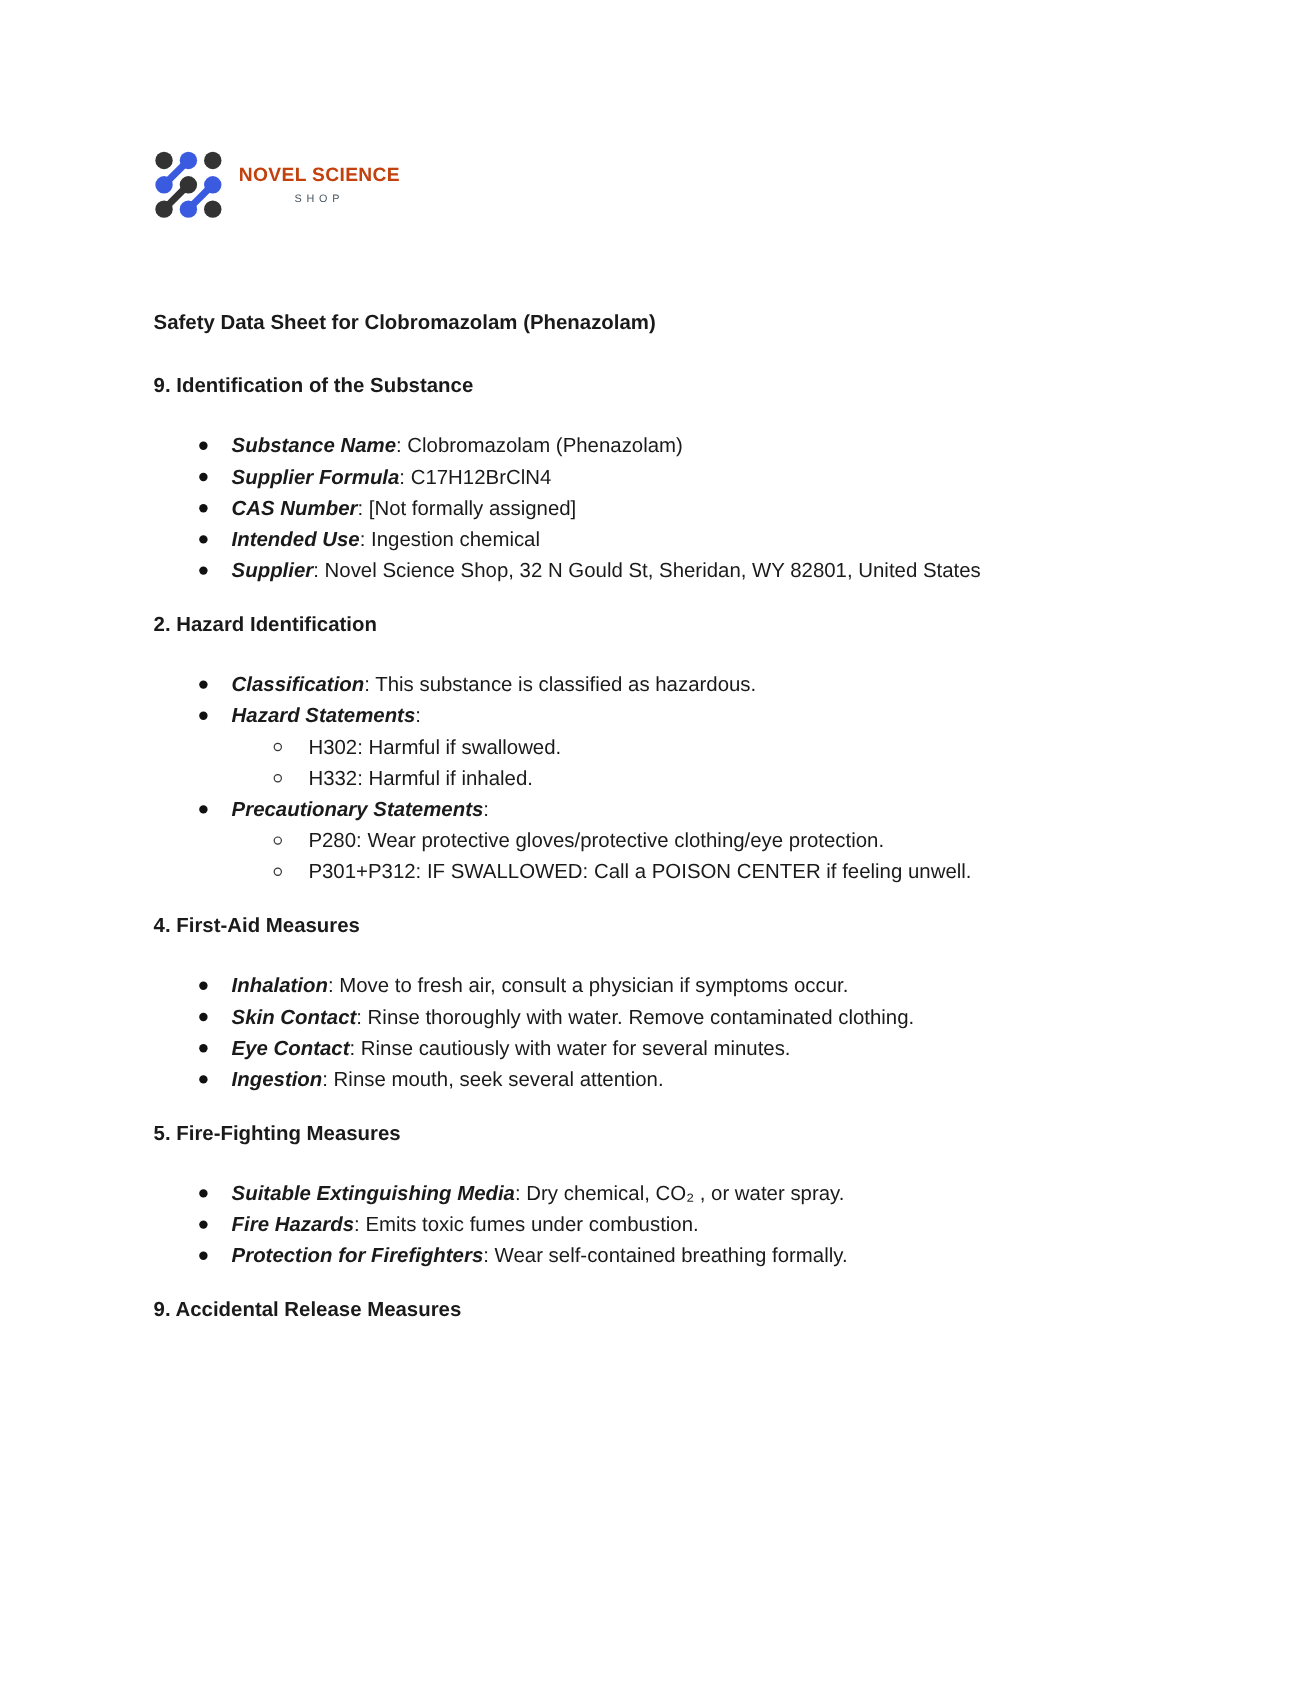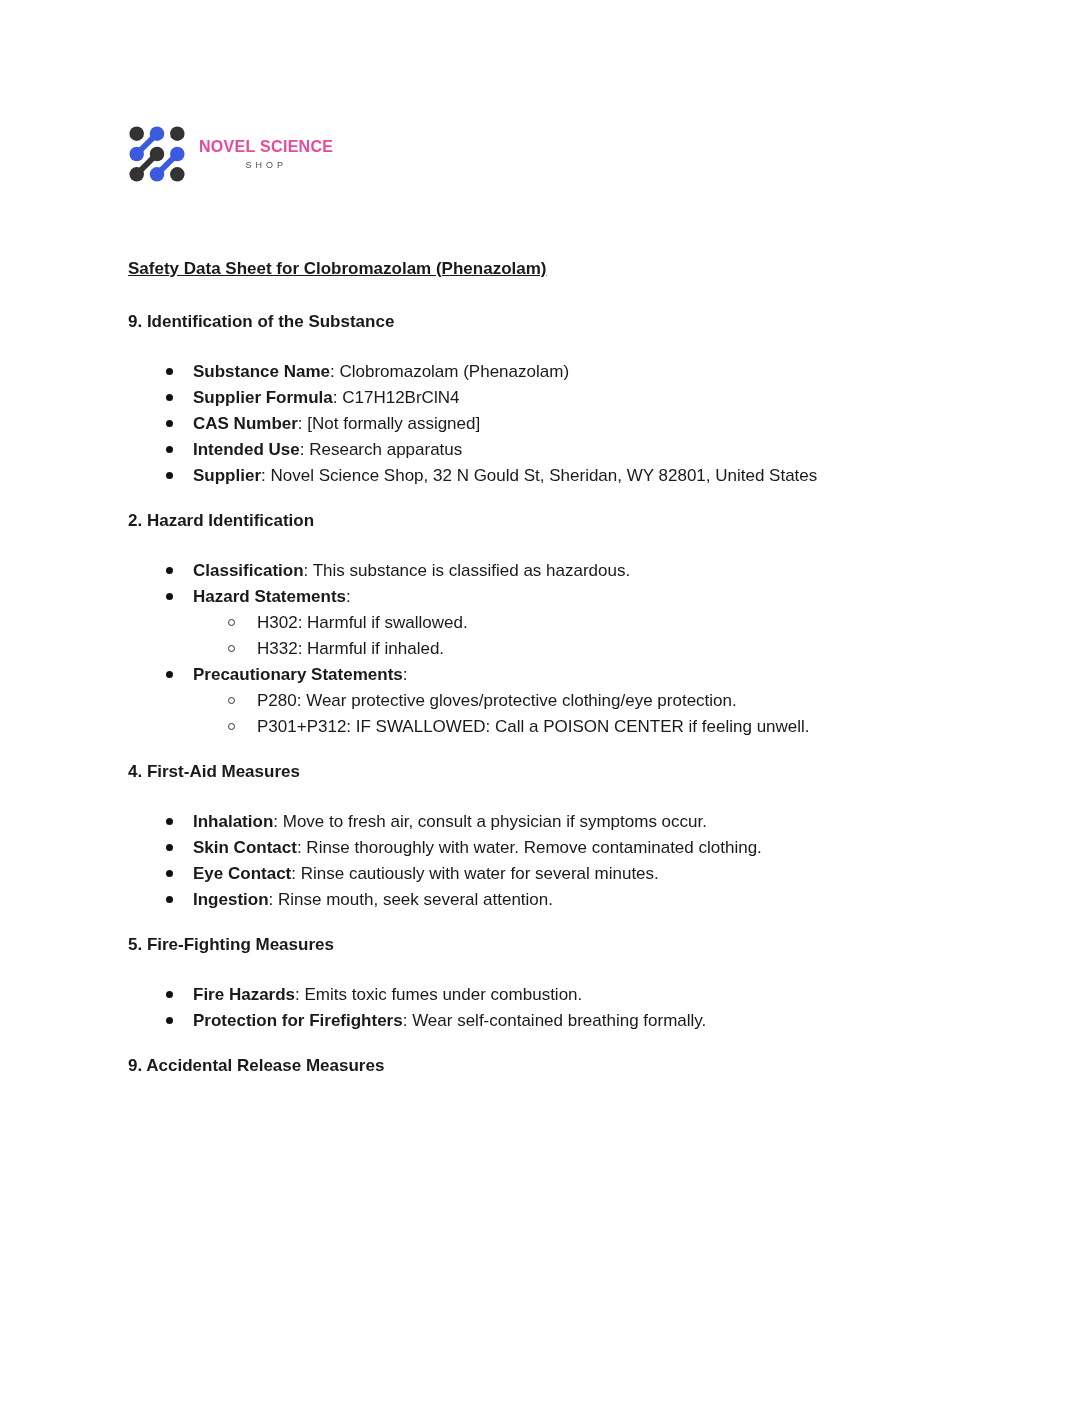--- a/index.html
+++ b/index.html
@@ -20,38 +20,37 @@
     gap: 13px;
     margin: 0 0 74px 0;
     height: 60px;
   }
   .logo-icon { width: 58px; height: 58px; flex: 0 0 auto; }
   .logo-text { text-align: center; }
   .logo-brand {
     font-size: 16px;
     font-weight: 700;
     letter-spacing: 0.3px;
-    color: #ec4899;
+    color: #c2410c;
     line-height: 18px;
     white-space: nowrap;
   }
   .logo-tagline {
     font-size: 9px;
     font-weight: 400;
     letter-spacing: 4px;
     color: #47545f;
     line-height: 12px;
     margin-top: 3px;
   }
   .doc-title {
     font-size: 17px;
     font-weight: 700;
     line-height: 22px;
     margin: 0 0 31px 0;
-    text-decoration: underline;
   }
   .section h2 {
     font-size: 17px;
     font-weight: 700;
     line-height: 22px;
     margin: 21px 0 26px 0;
   }
   ul { margin: 0; padding: 0; list-style: none; }
   ul.l1 { padding-left: 65px; }
   ul.l2 { padding-left: 64px; }
@@ -71,21 +70,21 @@
     position: absolute;
     left: -29px;
     top: 9px;
     width: 7px;
     height: 7px;
     border-radius: 50%;
     background: transparent;
     border: 1.5px solid #333333;
     box-sizing: border-box;
   }
-  .item-label { font-weight: 700; }
+  .item-label { font-weight: 700; font-style: italic; }
 </style>
 </head>
 <body>
 
 <div class="logo">
   <svg class="logo-icon" viewBox="0 0 60 60" aria-hidden="true">
 
     <line x1="30" y1="9" x2="9" y2="30" stroke="#3a5be0" stroke-width="6" stroke-linecap="round"></line>
     <line x1="30" y1="30" x2="9" y2="51" stroke="#333333" stroke-width="6" stroke-linecap="round"></line>
     <line x1="51" y1="30" x2="30" y2="51" stroke="#3a5be0" stroke-width="6" stroke-linecap="round"></line>
@@ -108,21 +107,21 @@
 
 <h1 class="doc-title">Safety Data Sheet for Clobromazolam (Phenazolam)</h1>
 
 <div id="sections">
     <div class="section">
       <h2>9. Identification of the Substance</h2>
       <ul class="l1">
         <li><span class="item-label">Substance Name</span><span>: Clobromazolam (Phenazolam)</span></li>
         <li><span class="item-label">Supplier Formula</span><span>: C17H12BrClN4</span></li>
         <li><span class="item-label">CAS Number</span><span>: [Not formally assigned]</span></li>
-        <li><span class="item-label">Intended Use</span><span>: Research apparatus</span></li>
+        <li><span class="item-label">Intended Use</span><span>: Ingestion chemical</span></li>
         <li><span class="item-label">Supplier</span><span>: Novel Science Shop, 32 N Gould St, Sheridan, WY 82801, United States</span></li>
       </ul>
     </div>
     <div class="section">
       <h2>2. Hazard Identification</h2>
       <ul class="l1">
         <li><span class="item-label">Classification</span><span>: This substance is classified as hazardous.</span></li>
         <li><span class="item-label">Hazard Statements</span><span>:</span><ul class="l2">
             <li>H302: Harmful if swallowed.</li>
             <li>H332: Harmful if inhaled.</li>
@@ -138,20 +137,21 @@
       <ul class="l1">
         <li><span class="item-label">Inhalation</span><span>: Move to fresh air, consult a physician if symptoms occur.</span></li>
         <li><span class="item-label">Skin Contact</span><span>: Rinse thoroughly with water. Remove contaminated clothing.</span></li>
         <li><span class="item-label">Eye Contact</span><span>: Rinse cautiously with water for several minutes.</span></li>
         <li><span class="item-label">Ingestion</span><span>: Rinse mouth, seek several attention.</span></li>
       </ul>
     </div>
     <div class="section">
       <h2>5. Fire-Fighting Measures</h2>
       <ul class="l1">
+        <li><span class="item-label">Suitable Extinguishing Media</span><span>: Dry chemical, CO₂ , or water spray.</span></li>
         <li><span class="item-label">Fire Hazards</span><span>: Emits toxic fumes under combustion.</span></li>
         <li><span class="item-label">Protection for Firefighters</span><span>: Wear self-contained breathing formally.</span></li>
       </ul>
     </div>
     <div class="section">
       <h2>9. Accidental Release Measures</h2>
     </div>
   </div>
 
 </body></html>

